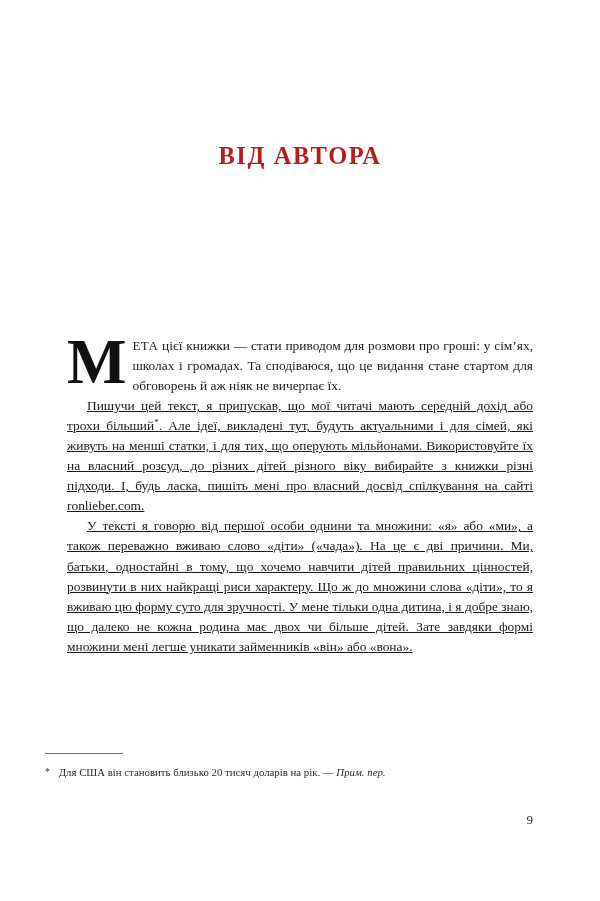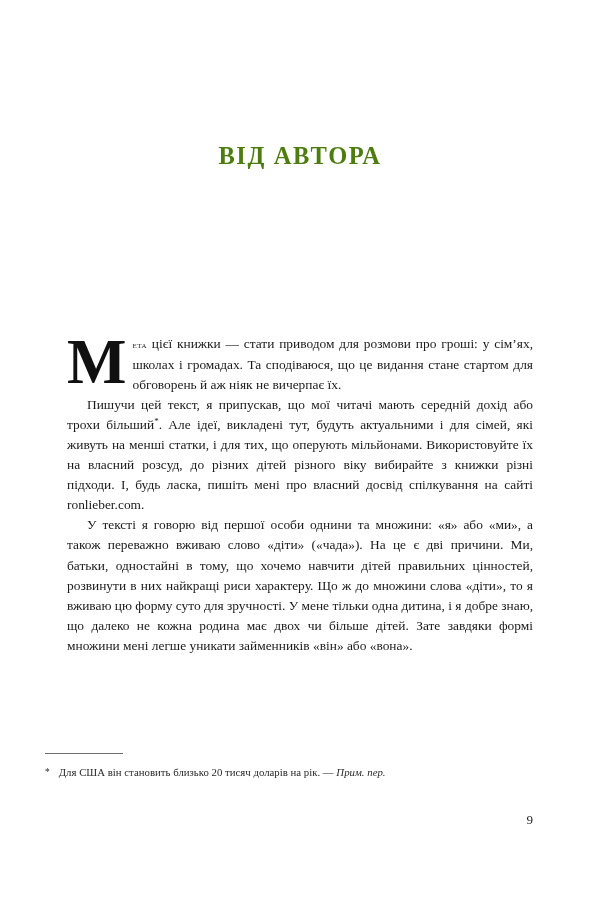--- a/index.html
+++ b/index.html
@@ -22,21 +22,21 @@
   
   .chapter-title {
     position: absolute;
     top: 126px;
     left: 0;
     width: 600px;
     text-align: center;
     font-size: 24.5px;
     font-weight: bold;
     letter-spacing: 1.6px;
-    color: #4d7c0f;
+    color: #b91c1c;
     font-family: "Liberation Serif", "DejaVu Serif", serif;
   }
 
   
   .textblock {
     position: absolute;
     left: 67px;
     top: 334px;
     width: 466px;
   }
@@ -44,38 +44,39 @@
     margin: 0;
     font-size: 13.4px;
     line-height: 20.05px;
     text-align: justify;
     text-justify: inter-word;
     hyphens: manual;
     color: #1a1a1a;
   }
   .para + .para {
     text-indent: 20px;
+    text-decoration: underline;
   }
 
   
   .dropcap {
     float: left;
     font-size: 63px;
     line-height: 52px;
     font-weight: 700;
     padding: 2px 6px 0 0;
     margin: 0;
     color: #101010;
     font-family: "Liberation Serif", "DejaVu Serif", serif;
   }
   .smallcaps {
     font-variant: small-caps;
     font-weight: 400;
     letter-spacing: 0.4px;
-    font-size: 10px;
+    font-size: 18px;
   }
   .fn-ref {
     font-size: 9px;
     vertical-align: super;
     line-height: 0;
   }
 
   
   .footnote-area {
     position: absolute;

